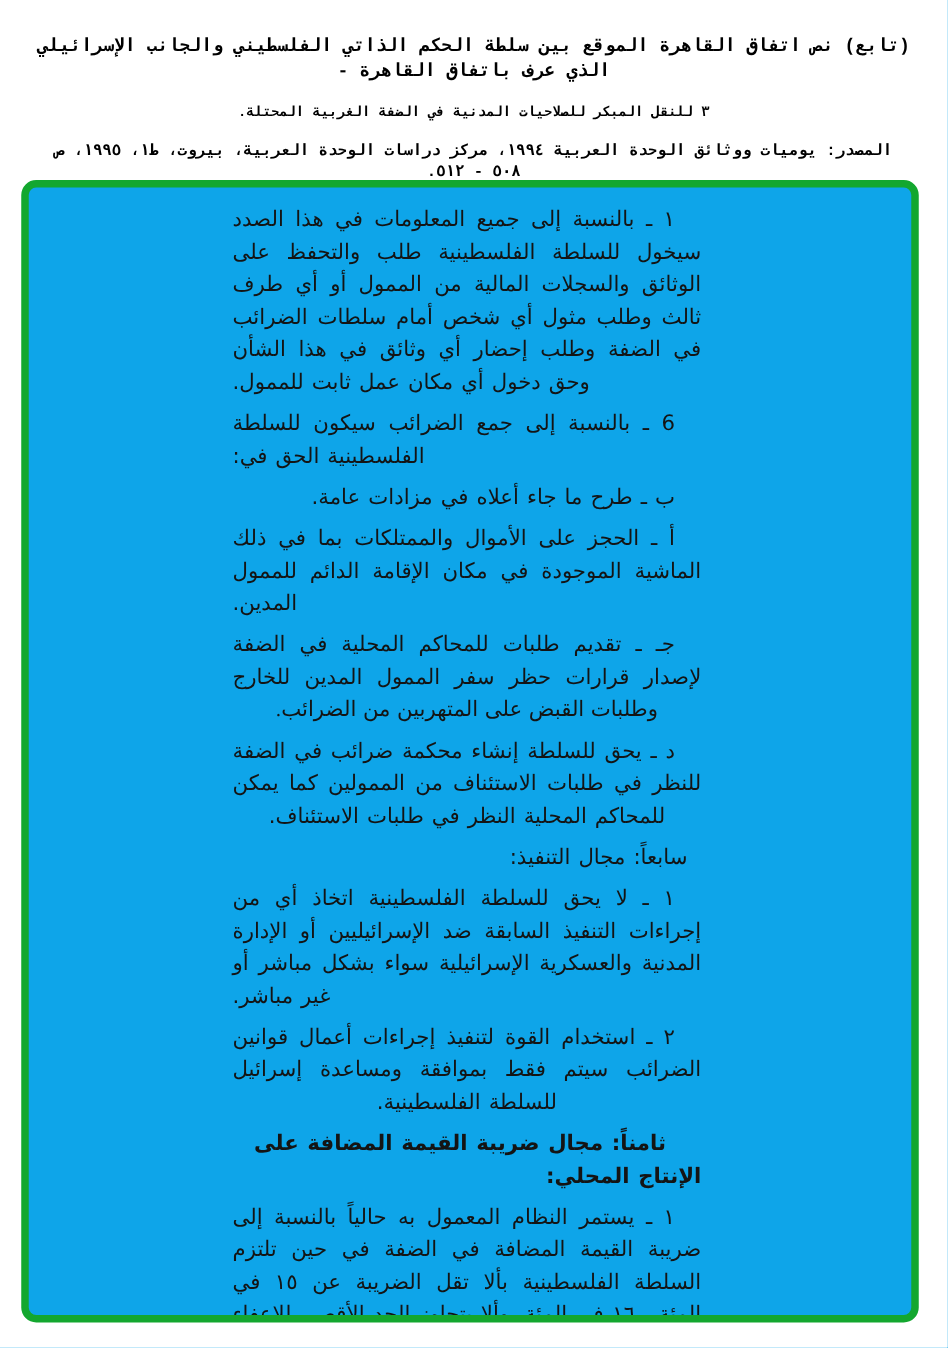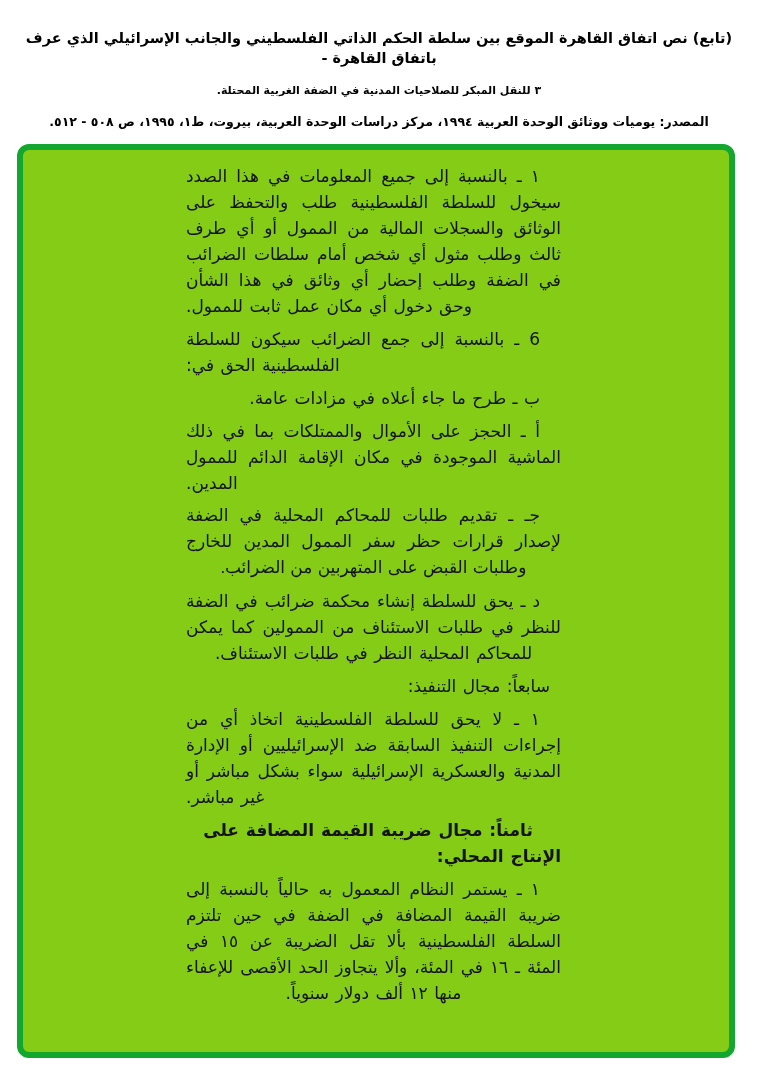--- a/index.html
+++ b/index.html
@@ -18,20 +18,21 @@
 
   
   .doc-header {
     position: absolute;
     top: 28px;
     left: 0;
     right: 0;
     text-align: center;
     color: #000;
     font-weight: bold;
+    font-family: Liberation Mono, monospace;
   }
   .doc-title-1 {
     font-size: 14.5px;
     line-height: 20px;
     margin: 0 18px 13px 18px;
   }
   .doc-title-2 {
     font-size: 11px;
     line-height: 20px;
     margin: 0 0 12px 0;
@@ -45,21 +46,21 @@
   
   .annotation-box {
     position: absolute;
     left: 17px;
     top: 144px;
     width: 718px;
     height: 914px;
     box-sizing: border-box;
     border: 6px solid #f9a8d4;
     border-radius: 12px;
-    background: #84cc16;
+    background: #0ea5e9;
     overflow: hidden;
   }
 
   
   .text-column {
     box-sizing: border-box;
     width: 100%;
     height: 100%;
     padding: 13px 168px 0 163px;
     direction: rtl;
@@ -94,16 +95,17 @@
 <div class="annotation-box" style="border-color: rgb(19, 167, 47);">
   <div class="text-column">
       <p class="para" style="text-align-last: left;">١ ـ بالنسبة إلى جميع المعلومات في هذا الصدد سيخول للسلطة الفلسطينية طلب والتحفظ على الوثائق والسجلات المالية من الممول أو أي طرف ثالث وطلب مثول أي شخص أمام سلطات الضرائب في الضفة وطلب إحضار أي وثائق في هذا الشأن وحق دخول أي مكان عمل ثابت للممول.</p>
       <p class="para" style="text-align-last: left;">6 ـ بالنسبة إلى جمع الضرائب سيكون للسلطة الفلسطينية الحق في:</p>
       <p class="para" style="text-align-last: right;">ب ـ طرح ما جاء أعلاه في مزادات عامة.</p>
       <p class="para" style="text-align-last: left;">أ ـ الحجز على الأموال والممتلكات بما في ذلك الماشية الموجودة في مكان الإقامة الدائم للممول المدين.</p>
       <p class="para" style="text-align-last: center; font-family: Liberation Serif, serif;">جـ ـ تقديم طلبات للمحاكم المحلية في الضفة لإصدار قرارات حظر سفر الممول المدين للخارج وطلبات القبض على المتهربين من الضرائب.</p>
       <p class="para" style="text-align-last: center;">د ـ يحق للسلطة إنشاء محكمة ضرائب في الضفة للنظر في طلبات الاستئناف من الممولين كما يمكن للمحاكم المحلية النظر في طلبات الاستئناف.</p>
       <p class="para heading">سابعاً: مجال التنفيذ:</p>
       <p class="para" style="text-align-last: left;">١ ـ لا يحق للسلطة الفلسطينية اتخاذ أي من إجراءات التنفيذ السابقة ضد الإسرائيليين أو الإدارة المدنية والعسكرية الإسرائيلية سواء بشكل مباشر أو غير مباشر.</p>
+      <p class="para" style="text-align-last: center;">٢ ـ استخدام القوة لتنفيذ إجراءات أعمال قوانين الضرائب سيتم فقط بموافقة ومساعدة إسرائيل للسلطة الفلسطينية.</p>
       <p class="para heading bold">ثامناً: مجال ضريبة القيمة المضافة على الإنتاج المحلي:</p>
       <p class="para" style="text-align-last: center;">١ ـ يستمر النظام المعمول به حالياً بالنسبة إلى ضريبة القيمة المضافة في الضفة في حين تلتزم السلطة الفلسطينية بألا تقل الضريبة عن ١٥ في المئة ـ ١٦ في المئة، وألا يتجاوز الحد الأقصى للإعفاء منها ١٢ ألف دولار سنوياً.</p>
     </div>
 </div>
 
 </body></html>

